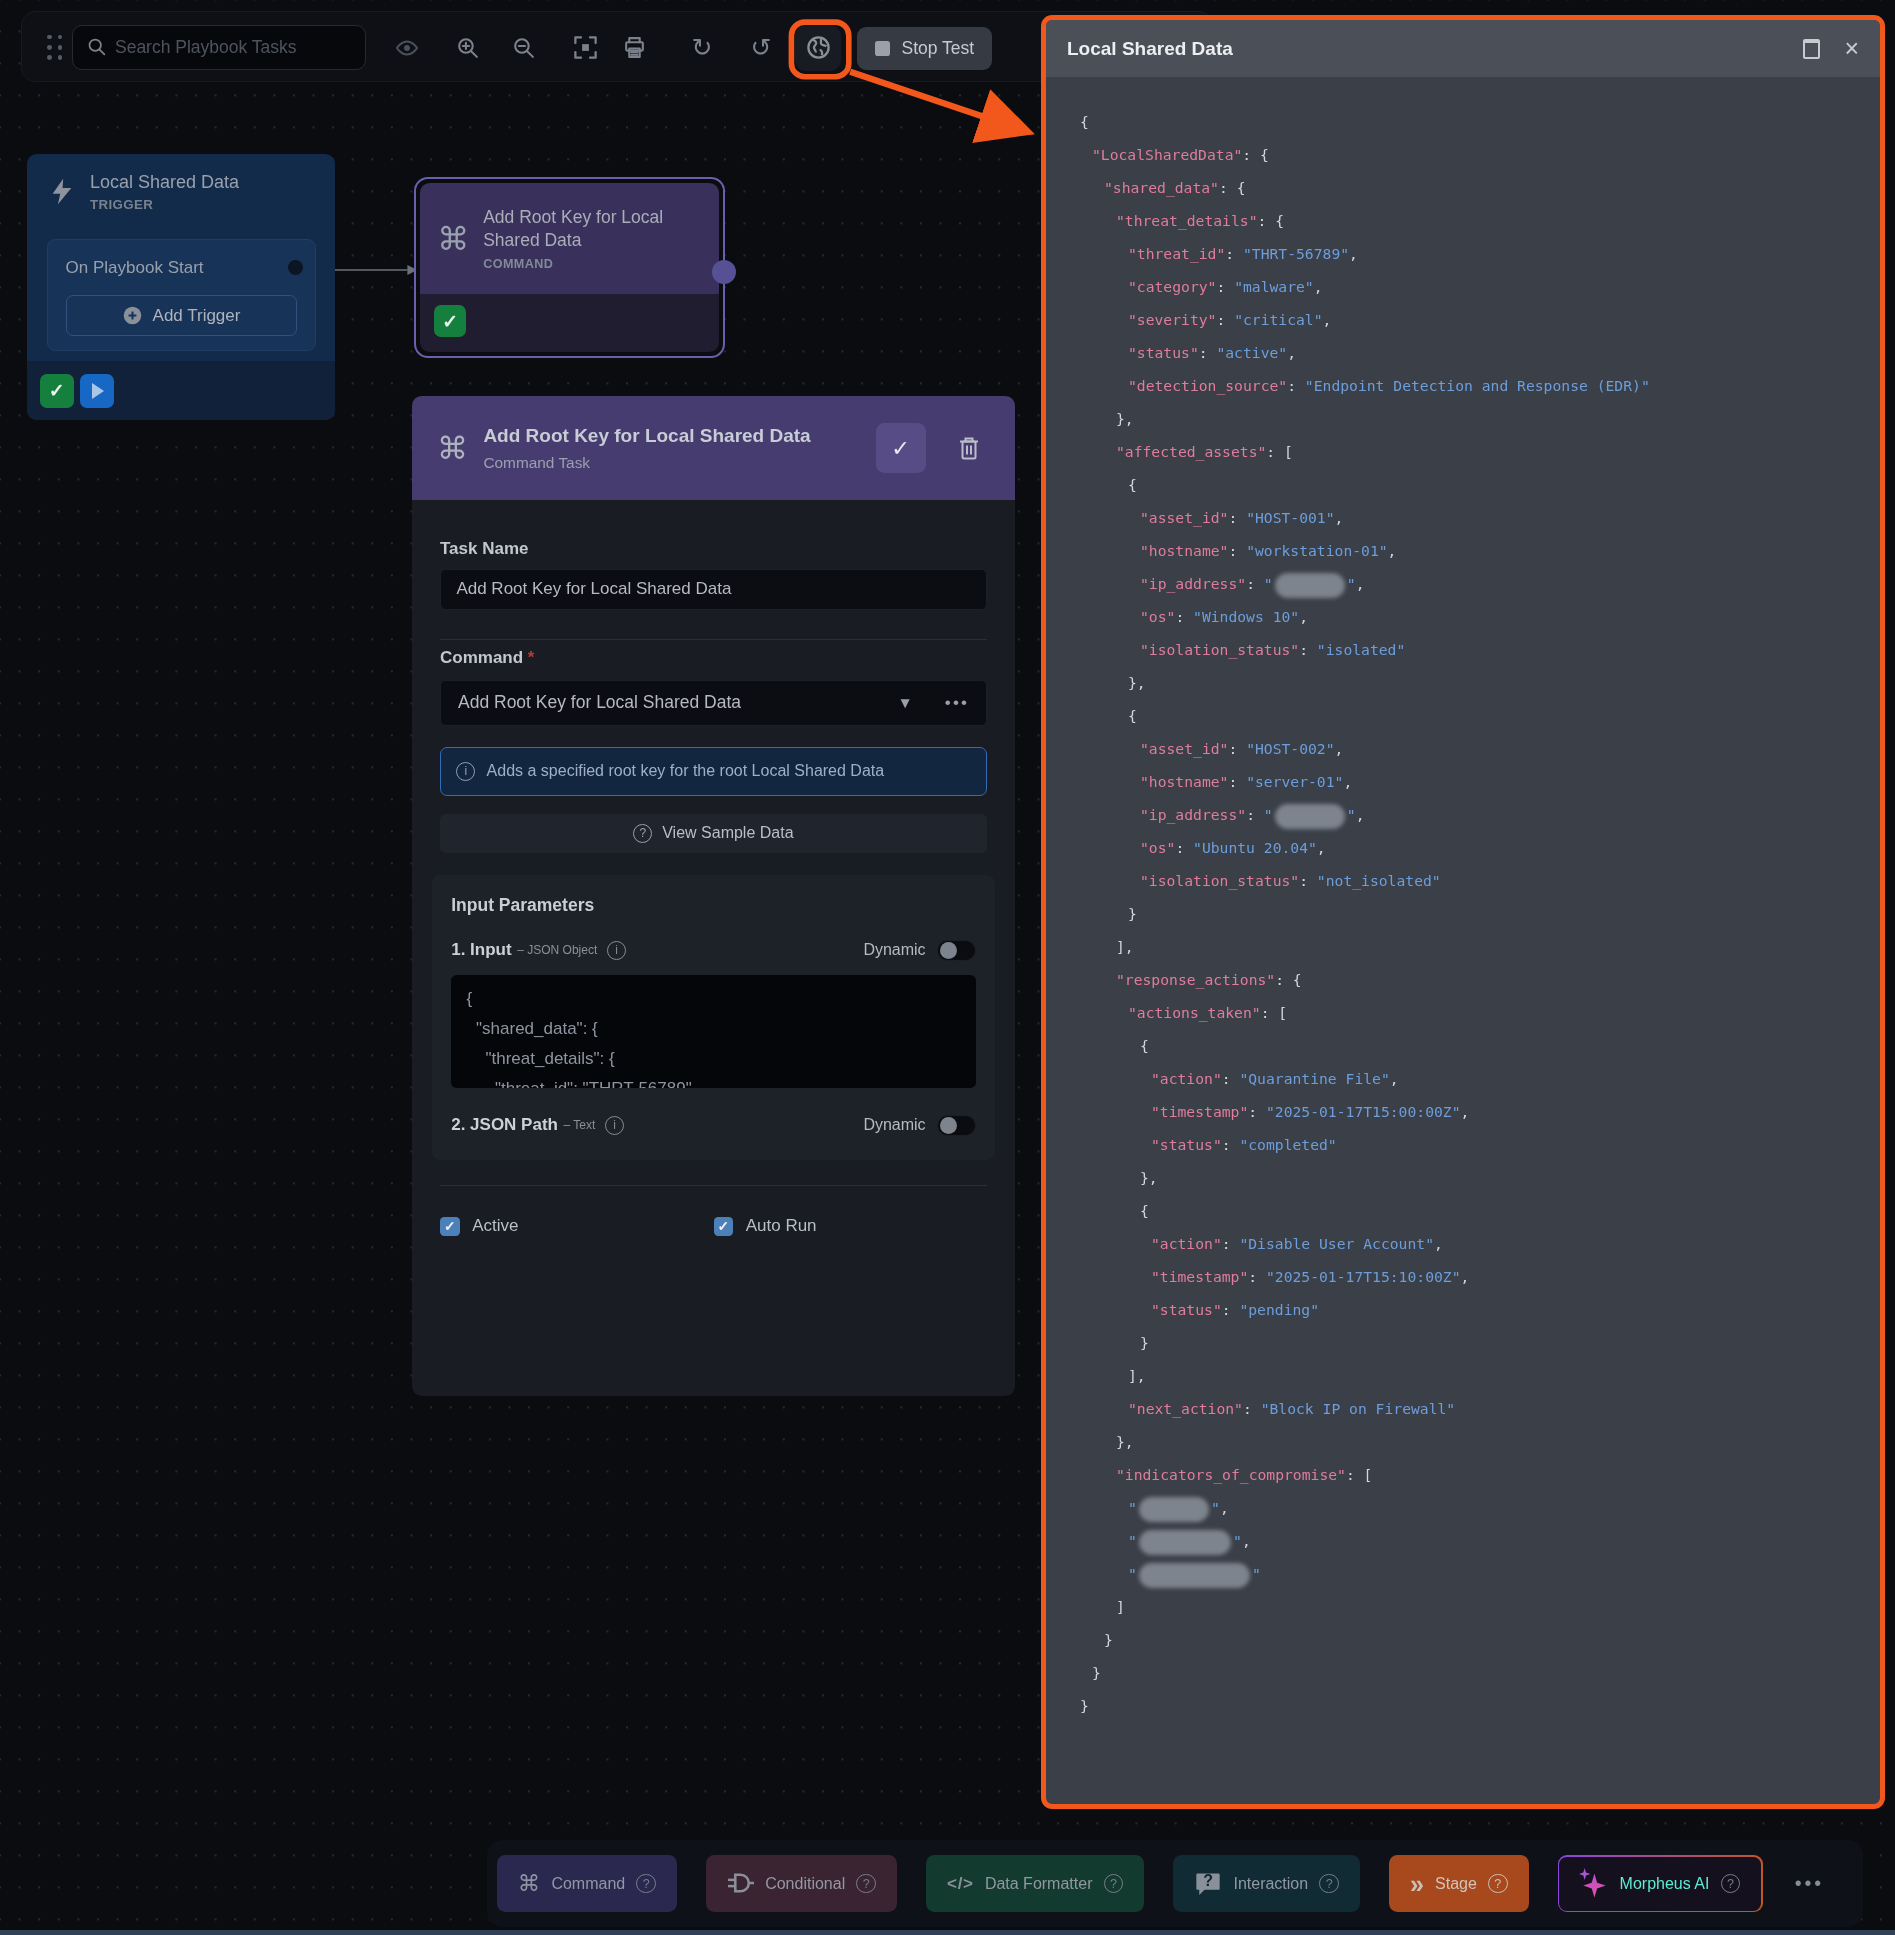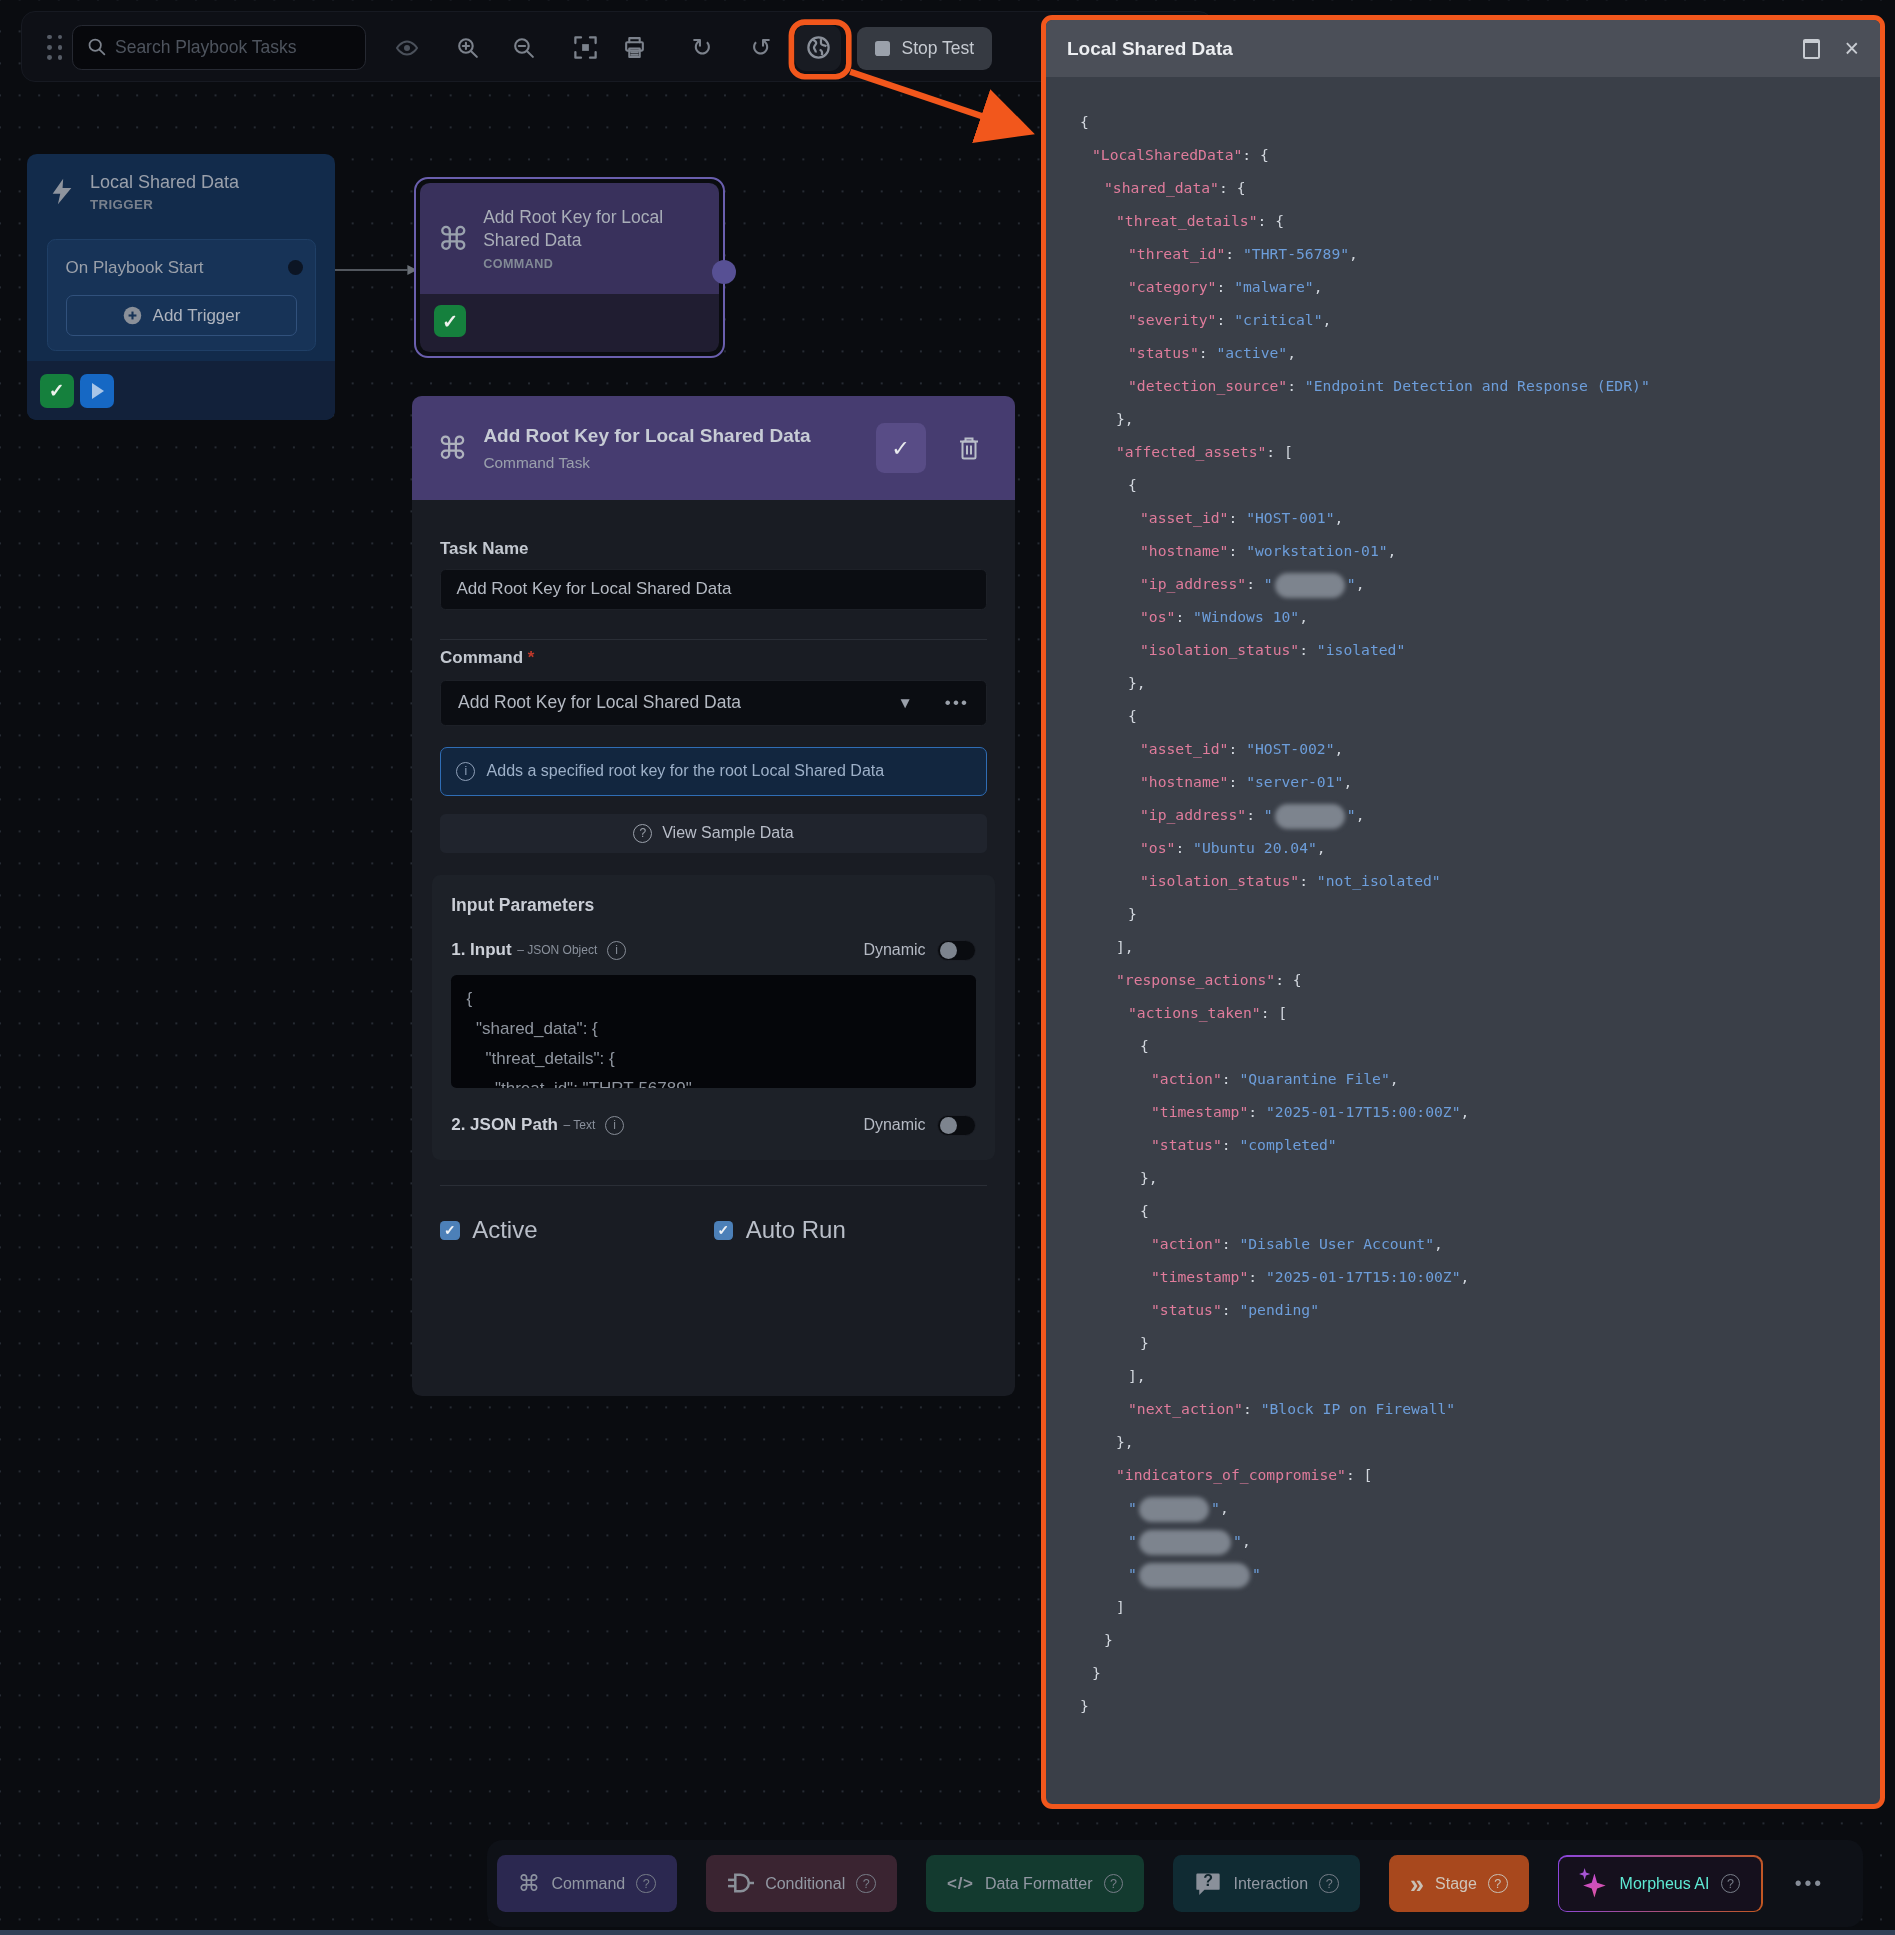--- a/index.html
+++ b/index.html
@@ -118,21 +118,21 @@
   .code-block { margin-top:14px; background:#05060a; border-radius:5.6px; padding:9.8px 15.4px;
     overflow:hidden; }
   .code-block.h1 { height:113px; }
   .code-block.h2 { height:106px; }
   .code-line { color:#8f959f; font-size:17px; line-height:30px; white-space:pre; }
   .check-row { margin-top:31px; display:flex; }
   .check-item { display:flex; align-items:center; gap:12.6px; width:50%; cursor:pointer; }
   .checkbox { width:19.6px; height:19.6px; background:#4c80b8; border-radius:4.2px;
     display:flex; align-items:center; justify-content:center; }
   .checkbox .g { color:#eef2f6; font-size:14px; font-weight:bold; }
-  .check-item span.t { color:#b9bec8; font-size:24px; }
+  .check-item span.t { color:#b9bec8; font-size:17px; }
 
   
   .data-panel { position:absolute; left:1041px; top:15.4px; width:844px; height:1794px;
     border:5.6px solid #f2571c; border-radius:11.2px; background:#3a3f48; z-index:6; overflow:hidden; }
   .data-head { height:57px; background:#4b4f58; display:flex; align-items:center; padding:0 21px; }
   .data-title { flex:1; color:#eceef1; font-size:19px; font-weight:bold; }
   .win-max { width:17px; height:19.6px; border:2.1px solid #c8ccd2; border-top-width:4.9px;
     border-radius:2.1px; margin-right:24px; cursor:pointer; }
   .win-close { color:#c8ccd2; font-size:25px; line-height:1; cursor:pointer; }
   .json-viewer { padding:28px 21px 21px 34px; font-family:"DejaVu Sans Mono", monospace; }

